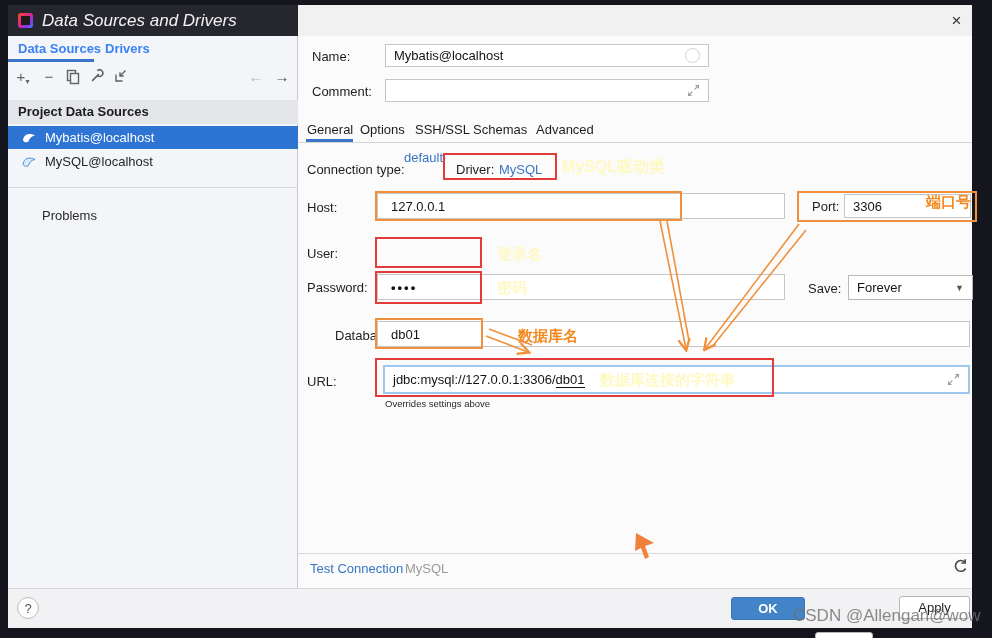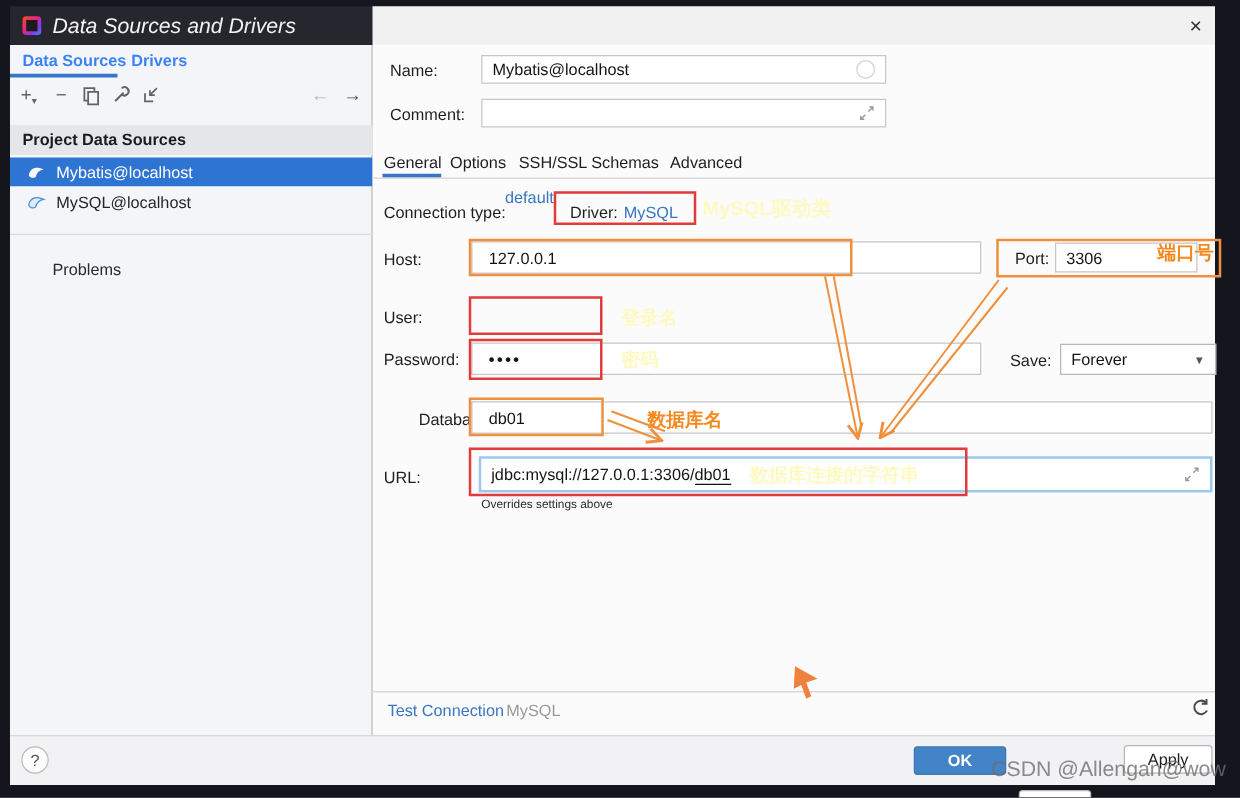--- a/index.html
+++ b/index.html
@@ -142,21 +142,21 @@
   <div class="abs rtext" style="left:562px;top:157px;font-size:16px;">MySQL驱动类</div>
 
   <div class="abs lbl" style="left:307px;top:200px;">Host:</div>
   <div class="abs inp" style="left:377px;top:193px;width:408px;height:26px;padding-left:13px;">
     <span>127.0.0.1</span>
   </div>
   <div class="abs obox" style="left:375px;top:191px;width:307px;height:30px;"></div>
 
   <div class="abs obox" style="left:797px;top:191px;width:180px;height:31px;"></div>
   <div class="abs lbl" style="left:812px;top:199px;">Port:</div>
-  <div class="abs inp" style="left:844px;top:194px;width:114px;height:24px;">
+  <div class="abs inp" style="left:844px;top:194px;width:127px;height:24px;">
     <span>3306</span>
   </div>
   <div class="abs otext" style="left:910px;top:193px;margin-left:16px;">端口号</div>
 
   <div class="abs lbl" style="left:307px;top:246px;">User:</div>
   <div class="abs rbox" style="left:375px;top:237px;width:107px;height:31px;"></div>
   <div class="abs rtext" style="left:497px;top:245px;">登录名</div>
 
   <div class="abs lbl" style="left:307px;top:280px;">Password:</div>
   <div class="abs inp" style="left:377px;top:274px;width:408px;height:26px;padding-left:13px;font-weight:bold;letter-spacing:2px;">

